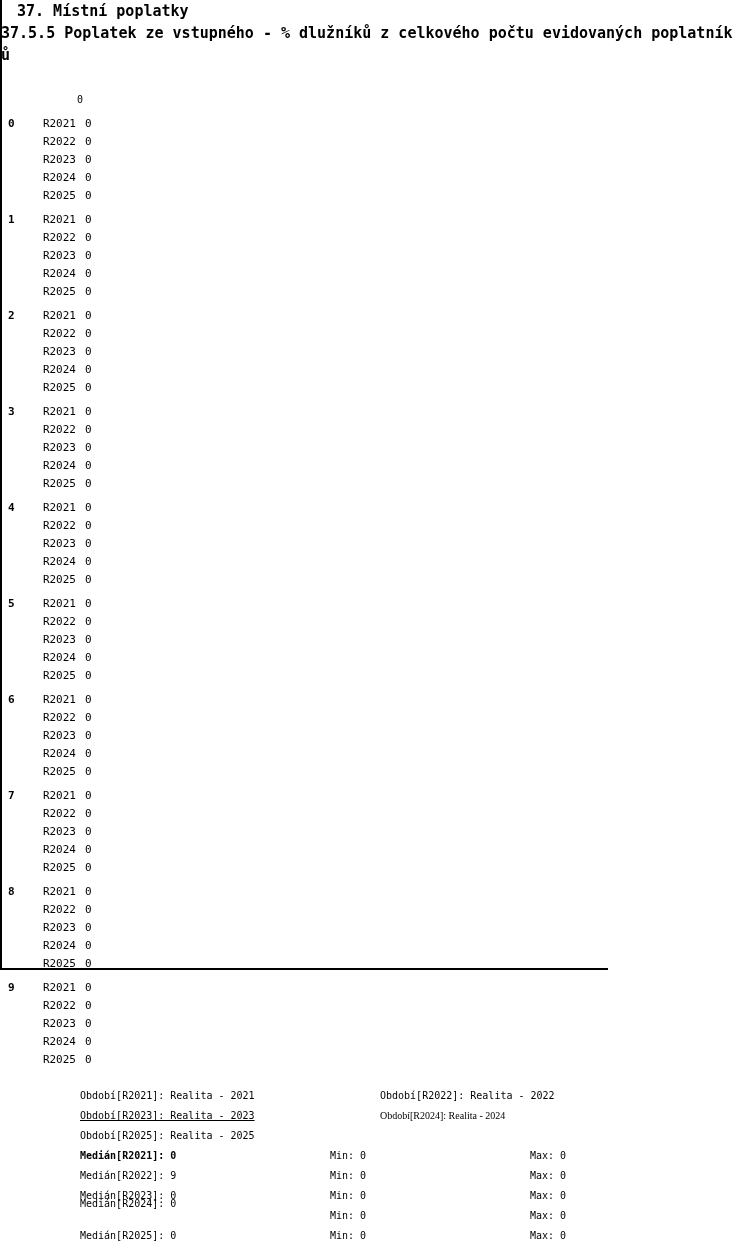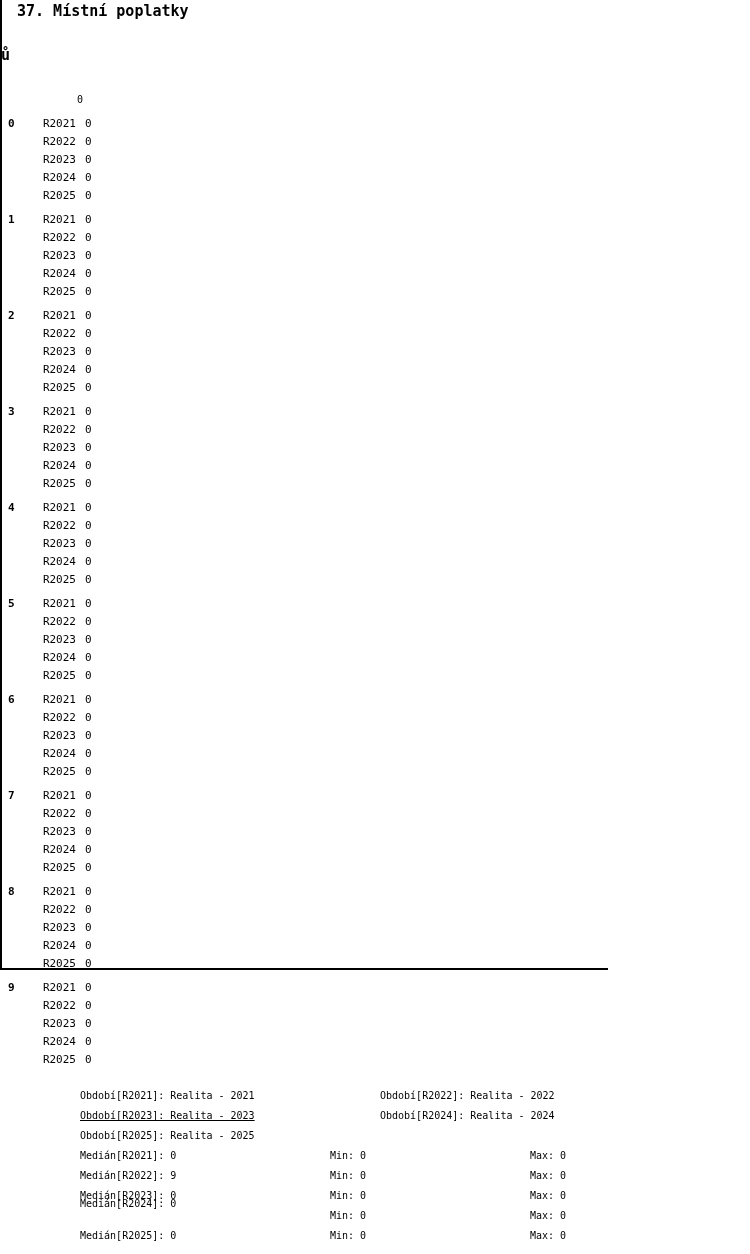--- a/index.html
+++ b/index.html
@@ -21,20 +21,21 @@
   .rlbl { position:absolute; left:30px; top:0; width:46px; text-align:right; }
   .val { position:absolute; left:85px; top:0; }
   .legend { position:absolute; left:0; top:1086px; width:700px; height:168px; font-size:10px; }
   .lrow { position:absolute; height:20px; line-height:20px; white-space:pre; }
 </style>
 </head>
 <body>
 
 <div class="canvas">
   <div class="abs title-line t1">37. Místní poplatky</div>
+  <div class="abs title-line t2">37.5.5 Poplatek ze vstupného - % dlužníků z celkového počtu evidovaných poplatník</div>
   <div class="abs title-line t3">ů</div>
 
   <div class="abs tick0">0</div>
   <div class="vaxis"></div>
   <div class="haxis"></div>
 
   <div id="chart-rows">
       <div class="chart-row" style="top: 115px;">
         <span class="grp">0</span>
         <span class="rlbl">R2021</span>
@@ -243,23 +244,23 @@
       </div>
       <div class="chart-row" style="top: 1051px;">
         <span class="rlbl">R2025</span>
         <span class="val">0</span>
       </div>
     </div>
   <div class="legend" id="legend-block">
       <div class="lrow" style="top: 0px; left: 80px;">Období[R2021]: Realita - 2021</div>
       <div class="lrow" style="top: 0px; left: 380px;">Období[R2022]: Realita - 2022</div>
       <div class="lrow" style="top: 20px; left: 80px; text-decoration: underline;">Období[R2023]: Realita - 2023</div>
-      <div class="lrow" style="top: 20px; left: 380px;">Období[R2024]: Realita - 2024</div>
+      <div class="lrow" style="top: 20px; left: 380px; font-family: Liberation Serif, serif;">Období[R2024]: Realita - 2024</div>
       <div class="lrow" style="top: 40px; left: 80px;">Období[R2025]: Realita - 2025</div>
-      <div class="lrow" style="top: 60px; left: 80px;">Medián[R2021]: 0</div>
+      <div class="lrow" style="top: 60px; left: 80px; font-weight: bold;">Medián[R2021]: 0</div>
       <div class="lrow" style="top: 60px; left: 330px;">Min: 0</div>
       <div class="lrow" style="top: 60px; left: 530px;">Max: 0</div>
       <div class="lrow" style="top: 80px; left: 80px;">Medián[R2022]: 9</div>
       <div class="lrow" style="top: 80px; left: 330px;">Min: 0</div>
       <div class="lrow" style="top: 80px; left: 530px;">Max: 0</div>
       <div class="lrow" style="top: 100px; left: 80px;">Medián[R2023]: 0</div>
       <div class="lrow" style="top: 100px; left: 330px;">Min: 0</div>
       <div class="lrow" style="top: 100px; left: 530px;">Max: 0</div>
       <div class="lrow" style="top: 108px; left: 80px;">Medián[R2024]: 0</div>
       <div class="lrow" style="top: 120px; left: 330px;">Min: 0</div>

